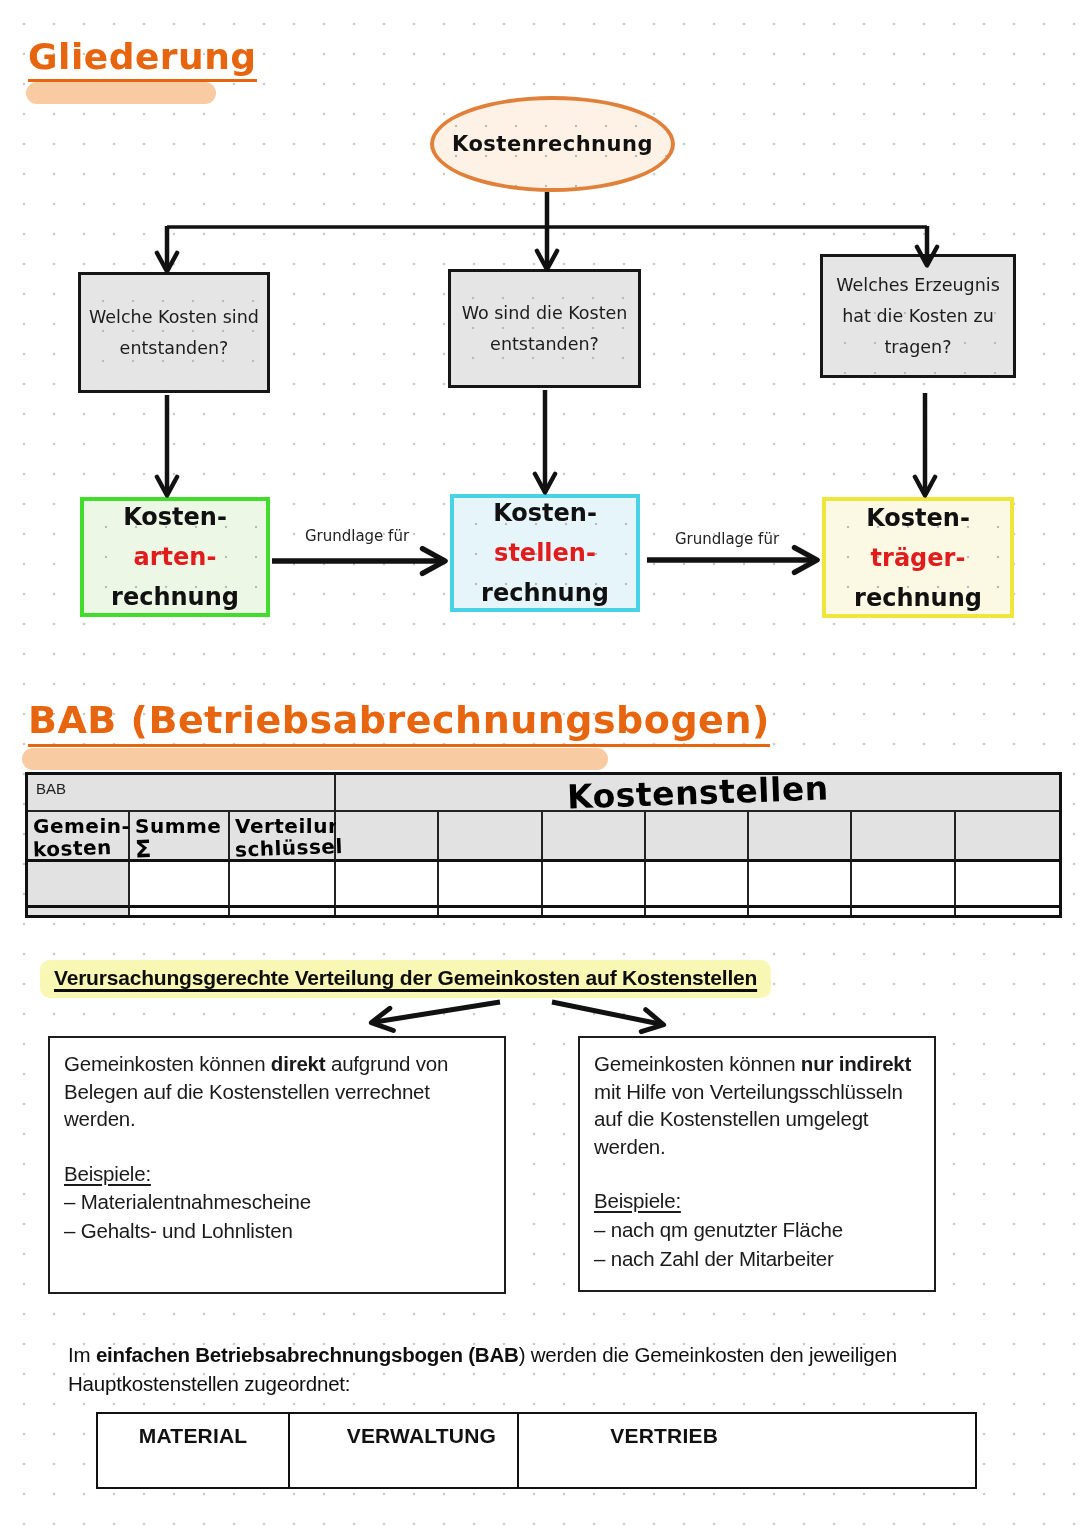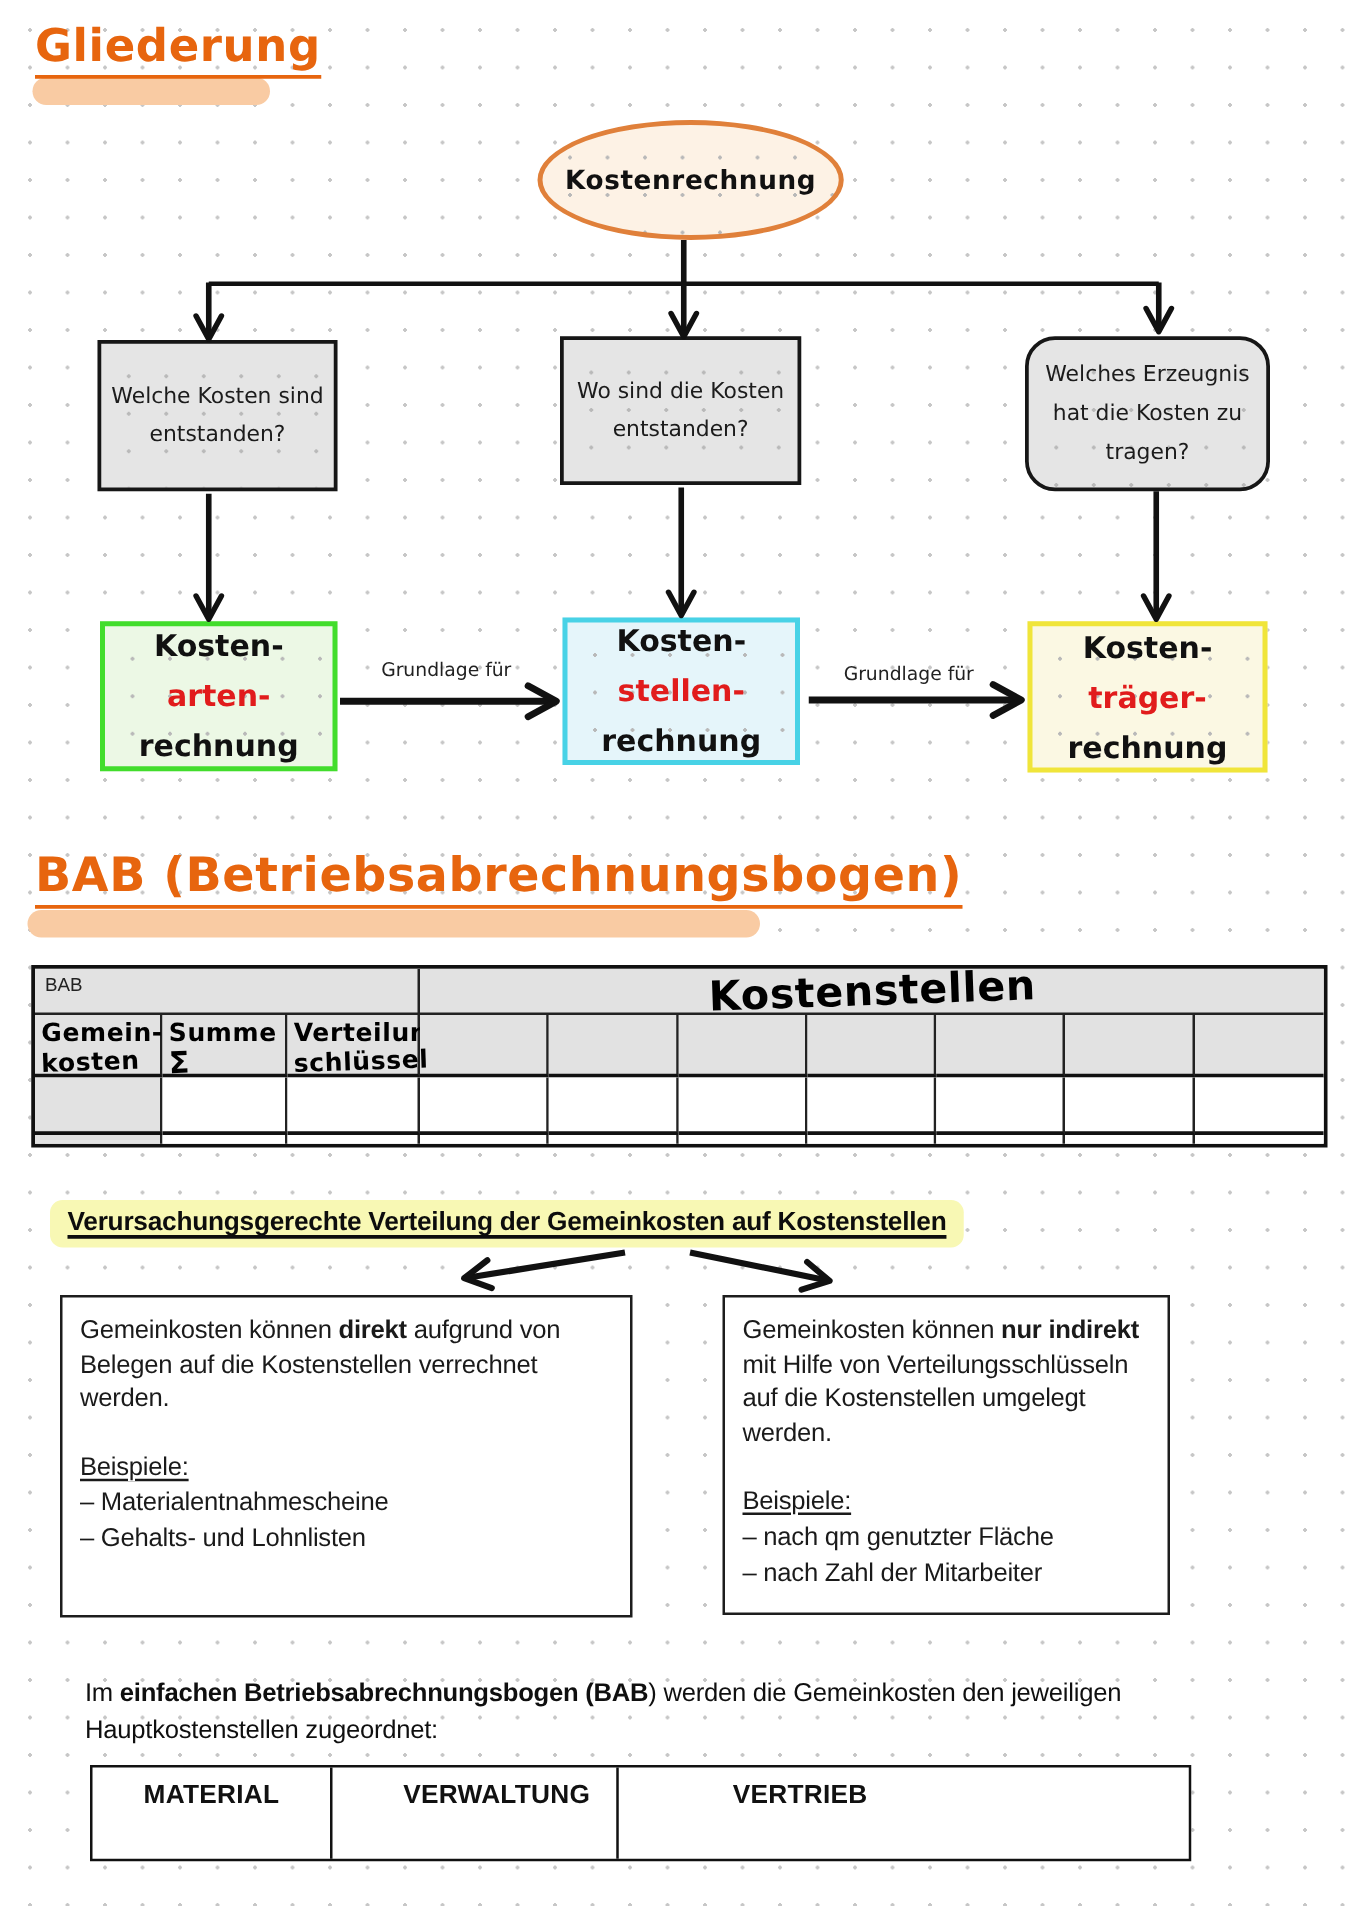--- a/index.html
+++ b/index.html
@@ -9,21 +9,21 @@
     background-color:#ffffff;
     background-image:radial-gradient(circle, #c7c7c7 1.4px, rgba(0,0,0,0) 1.6px);
     background-size:30px 30px; background-position:9px 9px;
     font-family:"Liberation Sans", sans-serif; color:#111;
   }
   .dotted {
     background-image:radial-gradient(circle, #b9b9b9 1.3px, rgba(0,0,0,0) 1.6px);
     background-size:30px 30px; background-position:7px 11px;
   }
   
-  .sect-heading { position:absolute; z-index:2; }
+  .sect-heading { position:absolute; z-index:2;margin-top:20px; }
   .sect-text {
     position:relative; z-index:1; display:inline-block;
     font-weight:700; color:#e7650e; letter-spacing:0.5px;
     border-bottom:3px solid #e7650e; padding-bottom:2px;
     font-family:"DejaVu Sans", sans-serif;
   }
   .hl-bar { position:absolute; background:#f9cba3; border-radius:11px; height:22px; z-index:0; }
   #title1 { left:28px; top:16px; font-size:36px; }
   #title1 .hl-bar { left:-2px; top:46px; width:190px; }
   #title2 { left:28px; top:678px; font-size:38px; }
@@ -37,21 +37,21 @@
     display:flex; align-items:center; justify-content:center;
     font-size:21px; font-weight:600; letter-spacing:0.5px;
   }
   .qbox {
     position:absolute; border:3.5px solid #161616; background-color:#e5e5e5;
     display:flex; flex-direction:column; align-items:center; justify-content:center;
     text-align:center; font-size:17.5px; line-height:31px; color:#1c1c1c;
   }
   #q1 { left:78px;  top:272px; width:192px; height:121px; }
   #q2 { left:448px; top:269px; width:193px; height:119px;text-align:center; }
-  #q3 { left:820px; top:269px; width:196px; height:124px;border-radius:24px; }
+  #q3 { left:820px; top:254px; width:196px; height:124px; }
   .mbox {
     position:absolute; display:flex; flex-direction:column; align-items:center; justify-content:center;
     text-align:center; font-size:24px; font-weight:600; line-height:40px;
   }
   #m1 { left:80px;  top:497px; width:190px; height:120px; border:4px solid #42dd2c; background-color:#ecf8e5; }
   #m2 { left:450px; top:494px; width:190px; height:118px; border:4px solid #48d2e6; background-color:#e5f5fa; }
   #m3 { left:822px; top:497px; width:192px; height:121px; border:4px solid #f0e53a; background-color:#fbf8e3; }
   .m-red { color:#e11c1c; }
   .grundlage { position:absolute; width:130px; text-align:center; font-size:15px; color:#222; }
   #g1 { left:292px; top:527px; }
@@ -93,21 +93,21 @@
   }
   #tboxL { left:48px;  top:1036px; width:458px; height:258px; }
   #tboxR { left:578px; top:1036px; width:358px; height:256px; }
   .tbox b { font-weight:700; }
   .bx-ex { margin-top:27px; text-decoration:underline; text-decoration-thickness:1.5px; text-underline-offset:3px; }
   .bx-item { line-height:29px; }
   
   .footer-par { position:absolute; left:68px; top:1340px; width:958px; font-size:20.5px; line-height:29px; letter-spacing:-0.2px; color:#0f0f0f; }
   .footer-par b { font-weight:700; }
   .ftable {
-    position:absolute; left:72px; top:1412px; width:881px; height:77px;
+    position:absolute; left:96px; top:1412px; width:881px; height:77px;
     border:2.5px solid #111; background:#fff;
     display:grid; grid-template-columns:repeat(4, 1fr);gap:36px;
   }
   .ftable .fcell { border-right:2.5px solid #111; text-align:center; padding-top:10px;
     font-weight:700; font-size:21px; letter-spacing:0.2px; }
   .ftable .fcell:last-child { border-right:none;padding-left:27px; }
 </style>
 </head>
 <body>
 

